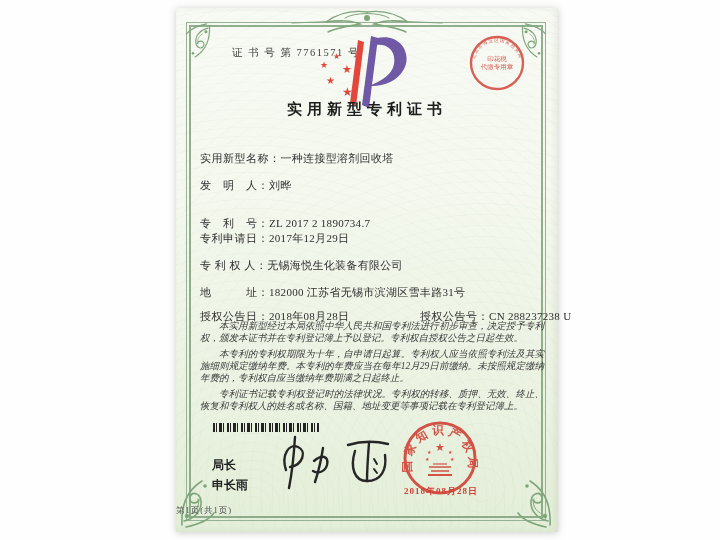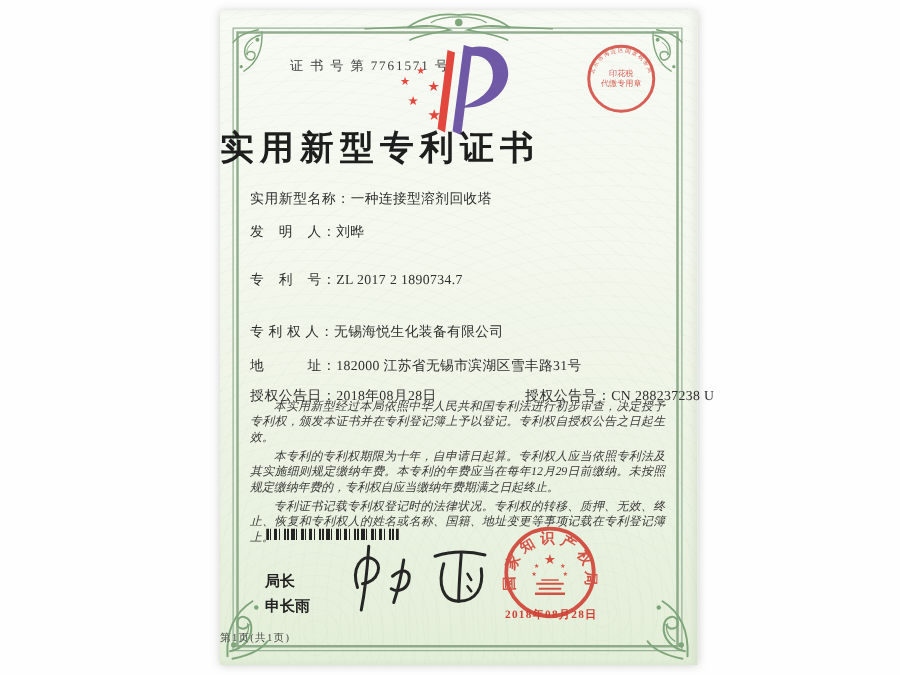--- a/index.html
+++ b/index.html
@@ -28,33 +28,33 @@
   .c-tl{left:2px;top:6px;transform:scale(-0.72,-0.72);}
   .c-tr{right:4px;top:6px;transform:scale(0.72,-0.72);}
   .c-bl{left:2px;bottom:3px;}
   .c-br{right:4px;bottom:3px;transform:scaleX(-1);}
   .top-ornament{left:106px;top:0px;}
 
   
   .cert-no{position:absolute;left:24px;top:38px;font-size:10.5px;letter-spacing:1.5px;
     color:#3f3f3f;margin-left:32px;}
   .logo{position:absolute;left:142px;top:24px;width:90px;height:80px;}
-  .title{position:absolute;left:0;top:92px;width:100%;
-    font-size:27px;font-weight:bold;letter-spacing:5px;color:#1d1d1d;}
+  .title{position:absolute;left:0;top:92px;width:100%;text-align:center;
+    font-size:15px;font-weight:bold;letter-spacing:5px;color:#1d1d1d;}
 
   
   .row{position:absolute;left:24px;font-size:11px;color:#2e2e2e;white-space:nowrap;}
   .row .flabel{letter-spacing:.5px;text-align:center;}
   .row .fvalue{letter-spacing:.3px;}
   .grant-no-pair{position:absolute;left:220px;top:0;}
 
   
   .body-text{position:absolute;left:24px;top:312px;width:344px;font-size:9.5px;
     line-height:1.3;color:#3a3a3a;font-style:italic;}
-  .body-text p{margin:0 12px 3px 0;text-indent:2em;text-align:justify;}
+  .body-text p{margin:0 0 3px 0;text-indent:2em;text-align:justify;}
 
   
   .barcode{position:absolute;left:37px;top:415px;width:106px;height:9px;
     background:repeating-linear-gradient(90deg,
       #222 0 2px,transparent 2px 3px,#222 3px 4px,transparent 4px 6px,
       #222 6px 9px,transparent 9px 10px,#222 10px 11px,transparent 11px 14px);}
   .officer{position:absolute;left:36px;top:447px;font-size:12px;font-weight:bold;
     color:#222;line-height:20px;}
   .signature{position:absolute;left:92px;top:420px;width:150px;height:70px;}
 
@@ -129,20 +129,23 @@
 
     <div class="row" style="top:143px">
       <span class="flabel">实用新型名称：</span><span class="fvalue">一种连接型溶剂回收塔</span>
     </div>
     <div class="row" style="top:170px">
       <span class="flabel">发　明　人：</span><span class="fvalue">刘晔</span>
     </div>
     <div class="row" style="top:208px">
       <span class="flabel">专　利　号：</span><span class="fvalue">ZL 2017 2 1890734.7</span>
     </div>
+    <div class="row" style="top:223px">
+      <span class="flabel">专利申请日：</span><span class="fvalue">2017年12月29日</span>
+    </div>
     <div class="row" style="top:250px">
       <span class="flabel">专 利 权 人：</span><span class="fvalue">无锡海悦生化装备有限公司</span>
     </div>
     <div class="row" style="top:277px">
       <span class="flabel">地　　　址：</span><span class="fvalue">182000 江苏省无锡市滨湖区雪丰路31号</span>
     </div>
     <div class="row" style="top:301px;width:344px">
       <span class="flabel">授权公告日：</span><span class="fvalue">2018年08月28日</span>
       <span class="grant-no-pair">
         <span class="flabel">授权公告号：</span><span class="fvalue">CN 288237238 U</span>

